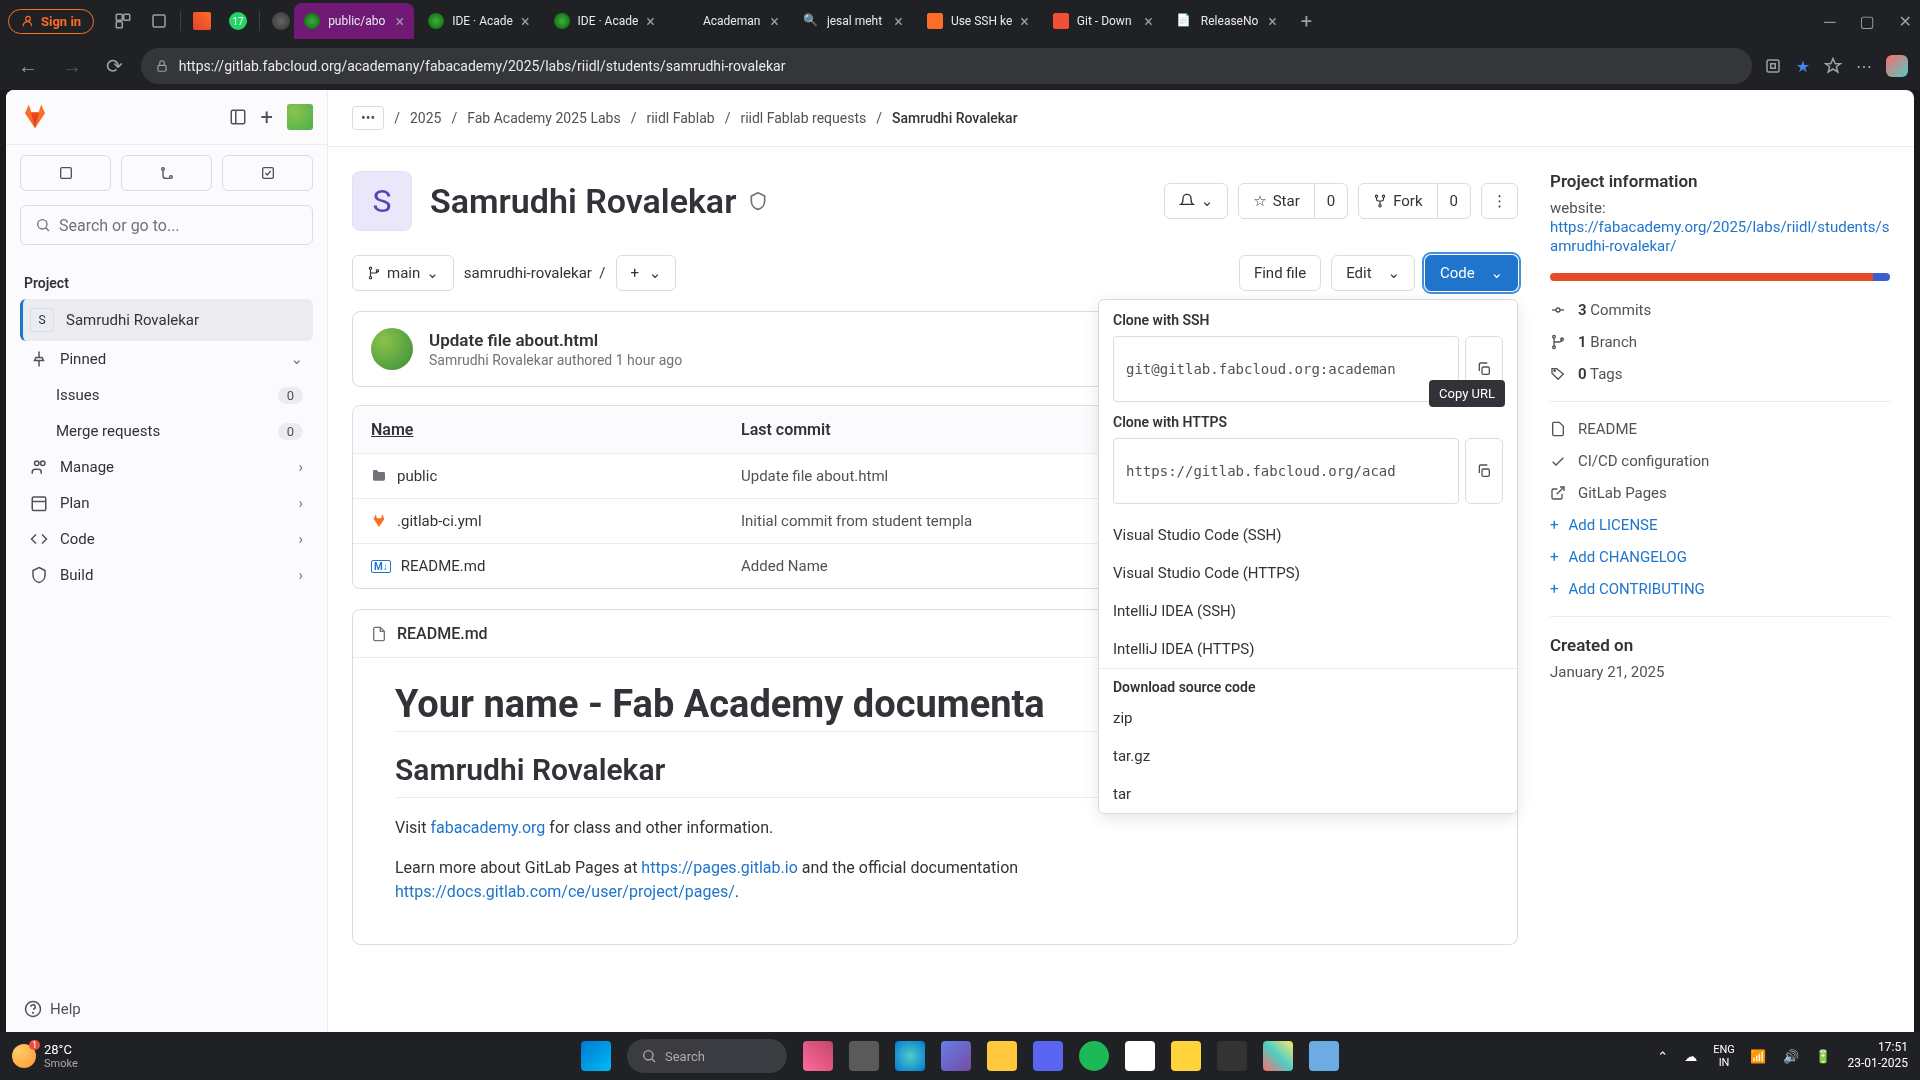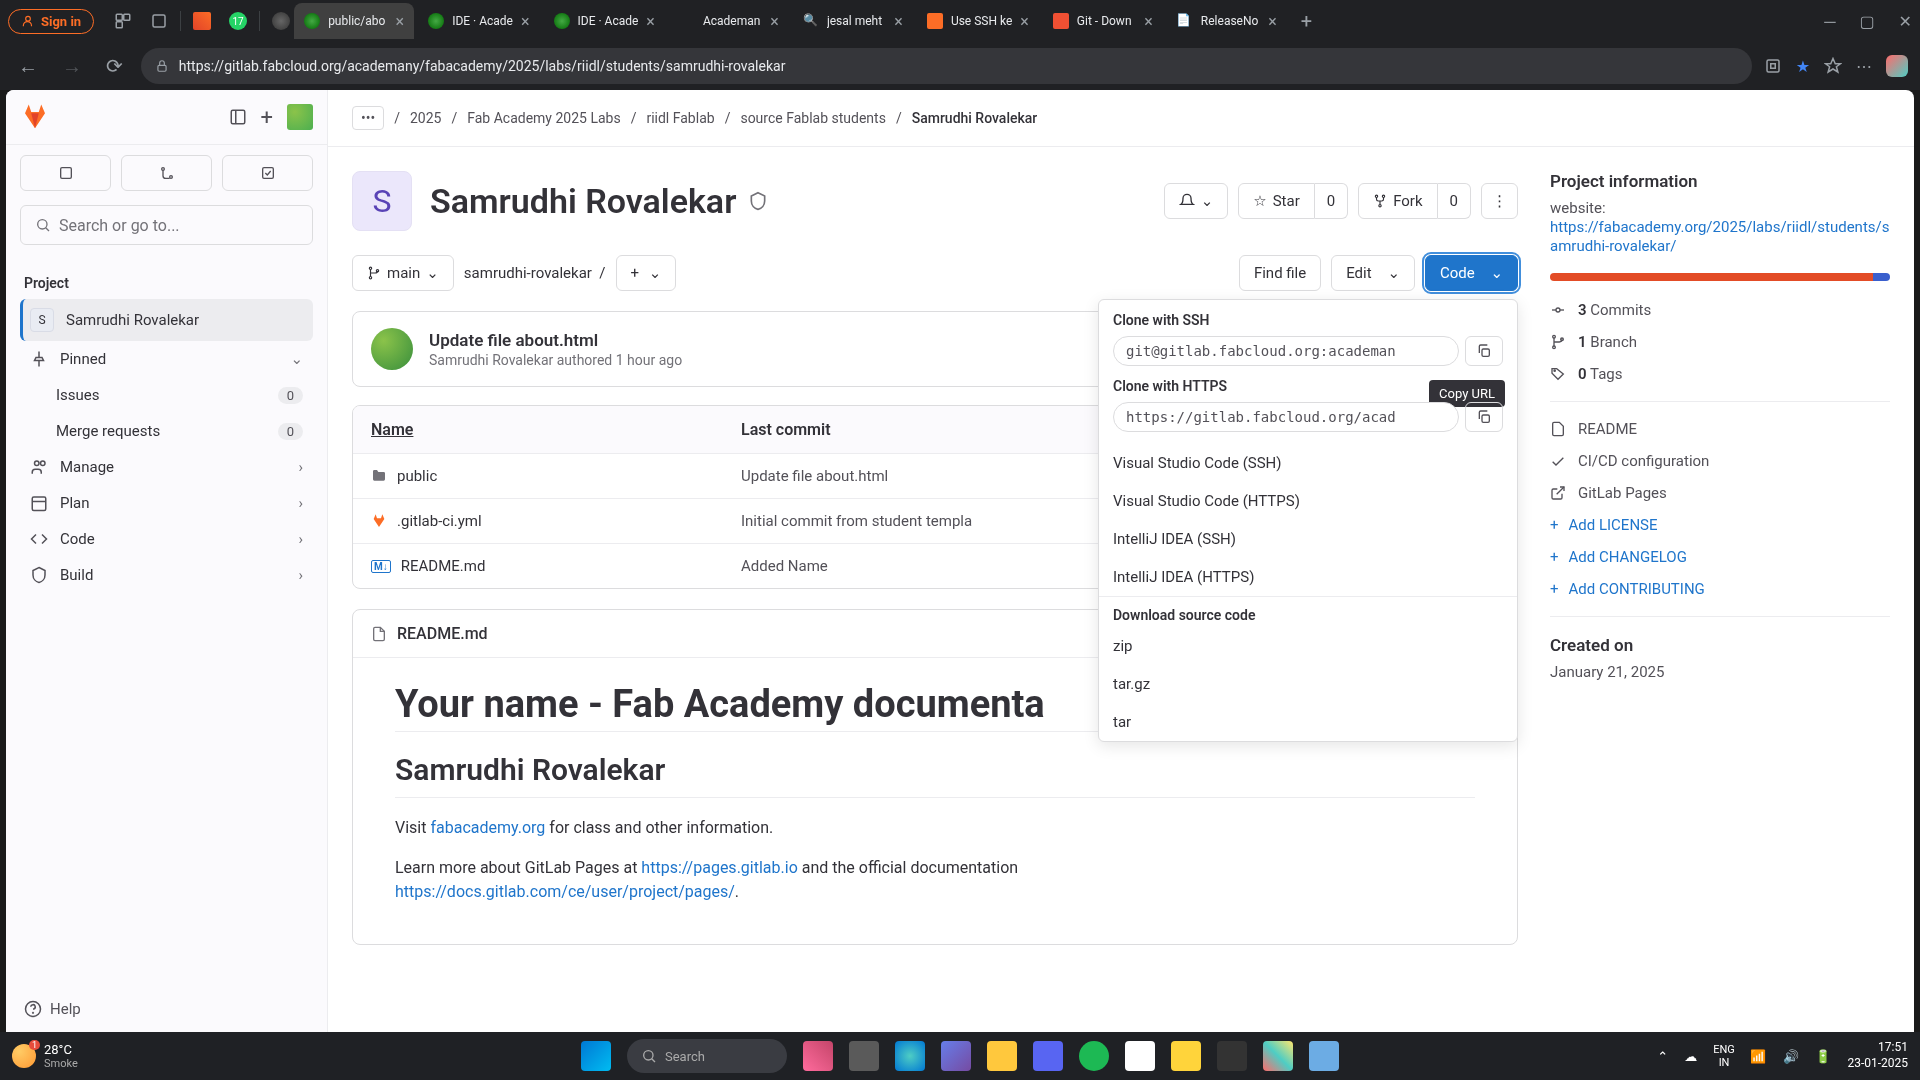--- a/index.html
+++ b/index.html
@@ -6,21 +6,21 @@
 body { width: 1920px; height: 1080px; background: #1a1a1a; overflow: hidden; position: relative; }
 
 
 .browser-chrome { background: #202124; }
 .tab-bar { height: 42px; display: flex; align-items: center; padding: 0 8px; gap: 4px; }
 .sign-in-btn { border: 1px solid #fc6d26; border-radius: 20px; padding: 4px 12px; color: #fc6d26; font-size: 13px; display: flex; align-items: center; gap: 6px; font-weight: bold; }
 .tab-icons { display: flex; gap: 18px; margin-left: 16px; align-items: center; }
 .tab-icon { width: 18px; height: 18px; color: #9aa0a6; }
 .tab-separator { width: 1px; height: 20px; background: #3c4043; margin: 0 8px; }
 .browser-tab { display: flex; align-items: center; gap: 8px; padding: 0 10px; height: 36px; border-radius: 8px 8px 0 0; font-size: 12px; color: #e8eaed; min-width: 120px; max-width: 150px; }
-.browser-tab.active { background: #404040; }
+.browser-tab.active { background: #701a75; }
 .browser-tab .tab-text { flex: 1; white-space: nowrap; overflow: hidden; text-overflow: ellipsis; }
 .browser-tab .close { color: #9aa0a6; font-size: 16px; }
 .tab-favicon { width: 16px; height: 16px; flex-shrink: 0; }
 .window-controls { margin-left: auto; display: flex; gap: 24px; color: #9aa0a6; }
 
 .url-bar { height: 48px; display: flex; align-items: center; padding: 0 12px; gap: 12px; background: #202124; }
 .nav-btn { color: #9aa0a6; font-size: 20px; padding: 6px; }
 .url-input-wrap { flex: 1; background: #35363a; border-radius: 20px; height: 36px; display: flex; align-items: center; padding: 0 14px; gap: 10px; color: #9aa0a6; font-size: 14px; }
 .url-text { color: #e8eaed; }
 .url-actions { display: flex; gap: 14px; align-items: center; color: #9aa0a6; }
@@ -88,21 +88,21 @@
 .readme-body h1 { font-size: 38px; font-weight: 700; border-bottom: 1px solid #ececef; padding-bottom: 5px; margin-bottom: 20px; color: #333238; }
 .readme-body h2 { font-size: 30px; font-weight: 600; border-bottom: 1px solid #ececef; padding-bottom: 10px; margin-bottom: 18px; color: #333238; }
 .readme-body p { font-size: 16px; color: #333238; margin-bottom: 16px; line-height: 1.5; }
 .readme-body a { color: #1f75cb; text-decoration: none; }
 
 
 .code-dropdown { position: absolute; right: 0; top: 44px; width: 420px; background: #fff; border: 1px solid #dcdcde; border-radius: 6px; box-shadow: 0 4px 16px rgba(0,0,0,0.1); z-index: 100; }
 .cd-section { padding: 12px 14px; }
 .cd-label { font-size: 14px; font-weight: 600; color: #333238; margin-bottom: 8px; }
 .cd-input-row { display: flex; gap: 6px; position: relative; }
-.cd-input { flex: 1; border: 1px solid #dcdcde; border-radius: 16px; padding: 6px 12px; font-family: "SFMono-Regular", Consolas, monospace; font-size: 14px; color: #535158; background: #fff; overflow: hidden; white-space: nowrap; }
+.cd-input { flex: 1; border: 1px solid #dcdcde; border-radius: 4px; padding: 24px 12px; font-family: "SFMono-Regular", Consolas, monospace; font-size: 14px; color: #535158; background: #fff; overflow: hidden; white-space: nowrap; }
 .cd-copy { width: 38px; border: 1px solid #dcdcde; border-radius: 6px; display: flex; align-items: center; justify-content: center; color: #535158; }
 .cd-title { font-size: 14px; font-weight: 600; padding: 10px 14px 4px; color: #333238; border-top: 1px solid #ececef; }
 .cd-item { padding: 10px 14px; font-size: 15px; color: #333238; }
 .tooltip { position: absolute; background: #333238; color: #fff; font-size: 13px; padding: 6px 10px; border-radius: 4px; right: -2px; top: 44px; white-space: nowrap; }
 
 
 .side-title { font-size: 17px; font-weight: 600; color: #333238; margin-bottom: 8px; }
 .side-text { font-size: 15px; color: #535158; }
 .side-link { color: #1f75cb; font-size: 15px; word-break: break-all; }
 .lang-bar { height: 8px; border-radius: 4px; margin: 18px 0 20px; overflow: hidden; display: flex; }
@@ -334,21 +334,21 @@
   <div class="page">
     <div class="breadcrumbs">
       <span class="more">•••</span>
       <span>/</span>
         <span class="bc-item">2025</span>
       <span>/</span>
         <span class="bc-item">Fab Academy 2025 Labs</span>
       <span>/</span>
         <span class="bc-item">riidl Fablab</span>
       <span>/</span>
-        <span class="bc-item">source Fablab students</span>
+        <span class="bc-item">riidl Fablab requests</span>
       <span>/</span>
         <span class="bc-current">Samrudhi Rovalekar</span>
     </div>
 
     <div class="page-body">
       <div class="page-main">
         <div class="proj-header">
           <div class="proj-avatar">S</div>
           <div class="proj-title">
             <span>Samrudhi Rovalekar</span>

